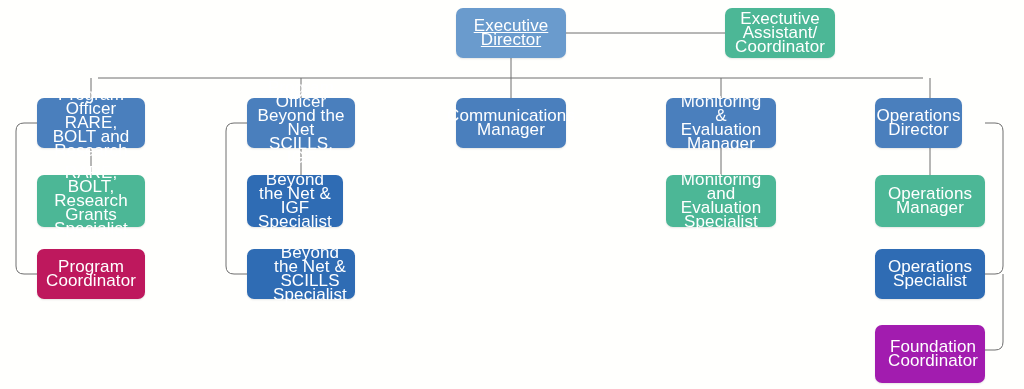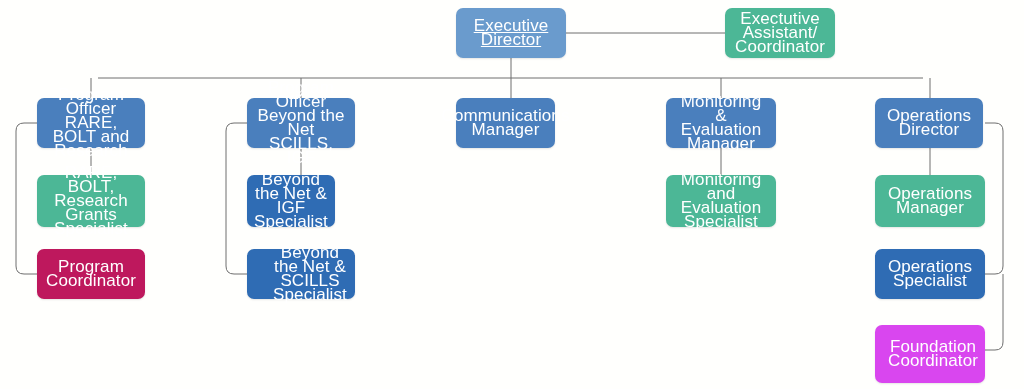--- a/index.html
+++ b/index.html
@@ -86,46 +86,46 @@
 Specialist</span>
     </div>
     <div class="node" style="left: 37px; top: 249px; width: 108px; height: 50px; background: #be185d;">
       <span>Program Coordinator</span>
     </div>
     <div class="node" style="left: 247px; top: 98px; width: 108px; height: 50px; background: rgb(74, 127, 189);">
       <span>Program Officer
 Beyond the Net
 SCILLS, IGF</span>
     </div>
-    <div class="node" style="left: 247px; top: 175px; width: 88px; height: 52px; background: rgb(47, 108, 180);">
+    <div class="node" style="left: 247px; top: 175px; width: 96px; height: 52px; background: rgb(47, 108, 180);">
       <span>Beyond the Net &amp; IGF
 Specialist</span>
     </div>
     <div class="node" style="left: 247px; top: 249px; width: 108px; height: 50px; background: rgb(47, 108, 180); padding-left: 25px;">
       <span>Beyond the Net &amp;
 SCILLS Specialist</span>
     </div>
-    <div class="node" style="left: 456px; top: 98px; width: 99px; height: 50px; background: rgb(74, 127, 189);">
+    <div class="node" style="left: 456px; top: 98px; width: 110px; height: 50px; background: rgb(74, 127, 189);">
       <span>Communications
 Manager</span>
     </div>
     <div class="node" style="left: 666px; top: 98px; width: 110px; height: 50px; background: rgb(74, 127, 189);">
       <span>Monitoring &amp;
 Evaluation Manager</span>
     </div>
     <div class="node" style="left: 666px; top: 175px; width: 110px; height: 52px; background: rgb(76, 183, 150);">
       <span>Monitoring and
 Evaluation Specialist</span>
     </div>
-    <div class="node" style="left: 875px; top: 98px; width: 108px; height: 50px; background: rgb(74, 127, 189);">
+    <div class="node" style="left: 875px; top: 98px; width: 87px; height: 50px; background: rgb(74, 127, 189);">
       <span>Operations Director</span>
     </div>
     <div class="node" style="left: 875px; top: 175px; width: 110px; height: 52px; background: rgb(76, 183, 150);">
       <span>Operations Manager</span>
     </div>
     <div class="node" style="left: 875px; top: 249px; width: 110px; height: 50px; background: rgb(47, 108, 180);">
       <span>Operations Specialist</span>
     </div>
-    <div class="node" style="left: 875px; top: 325px; width: 110px; height: 58px; background: #d946ef; padding-left: 13px;">
+    <div class="node" style="left: 875px; top: 325px; width: 110px; height: 58px; background: #a21caf; padding-left: 13px;">
       <span>Foundation
 Coordinator</span>
     </div>
   </div>
 
 </body></html>

